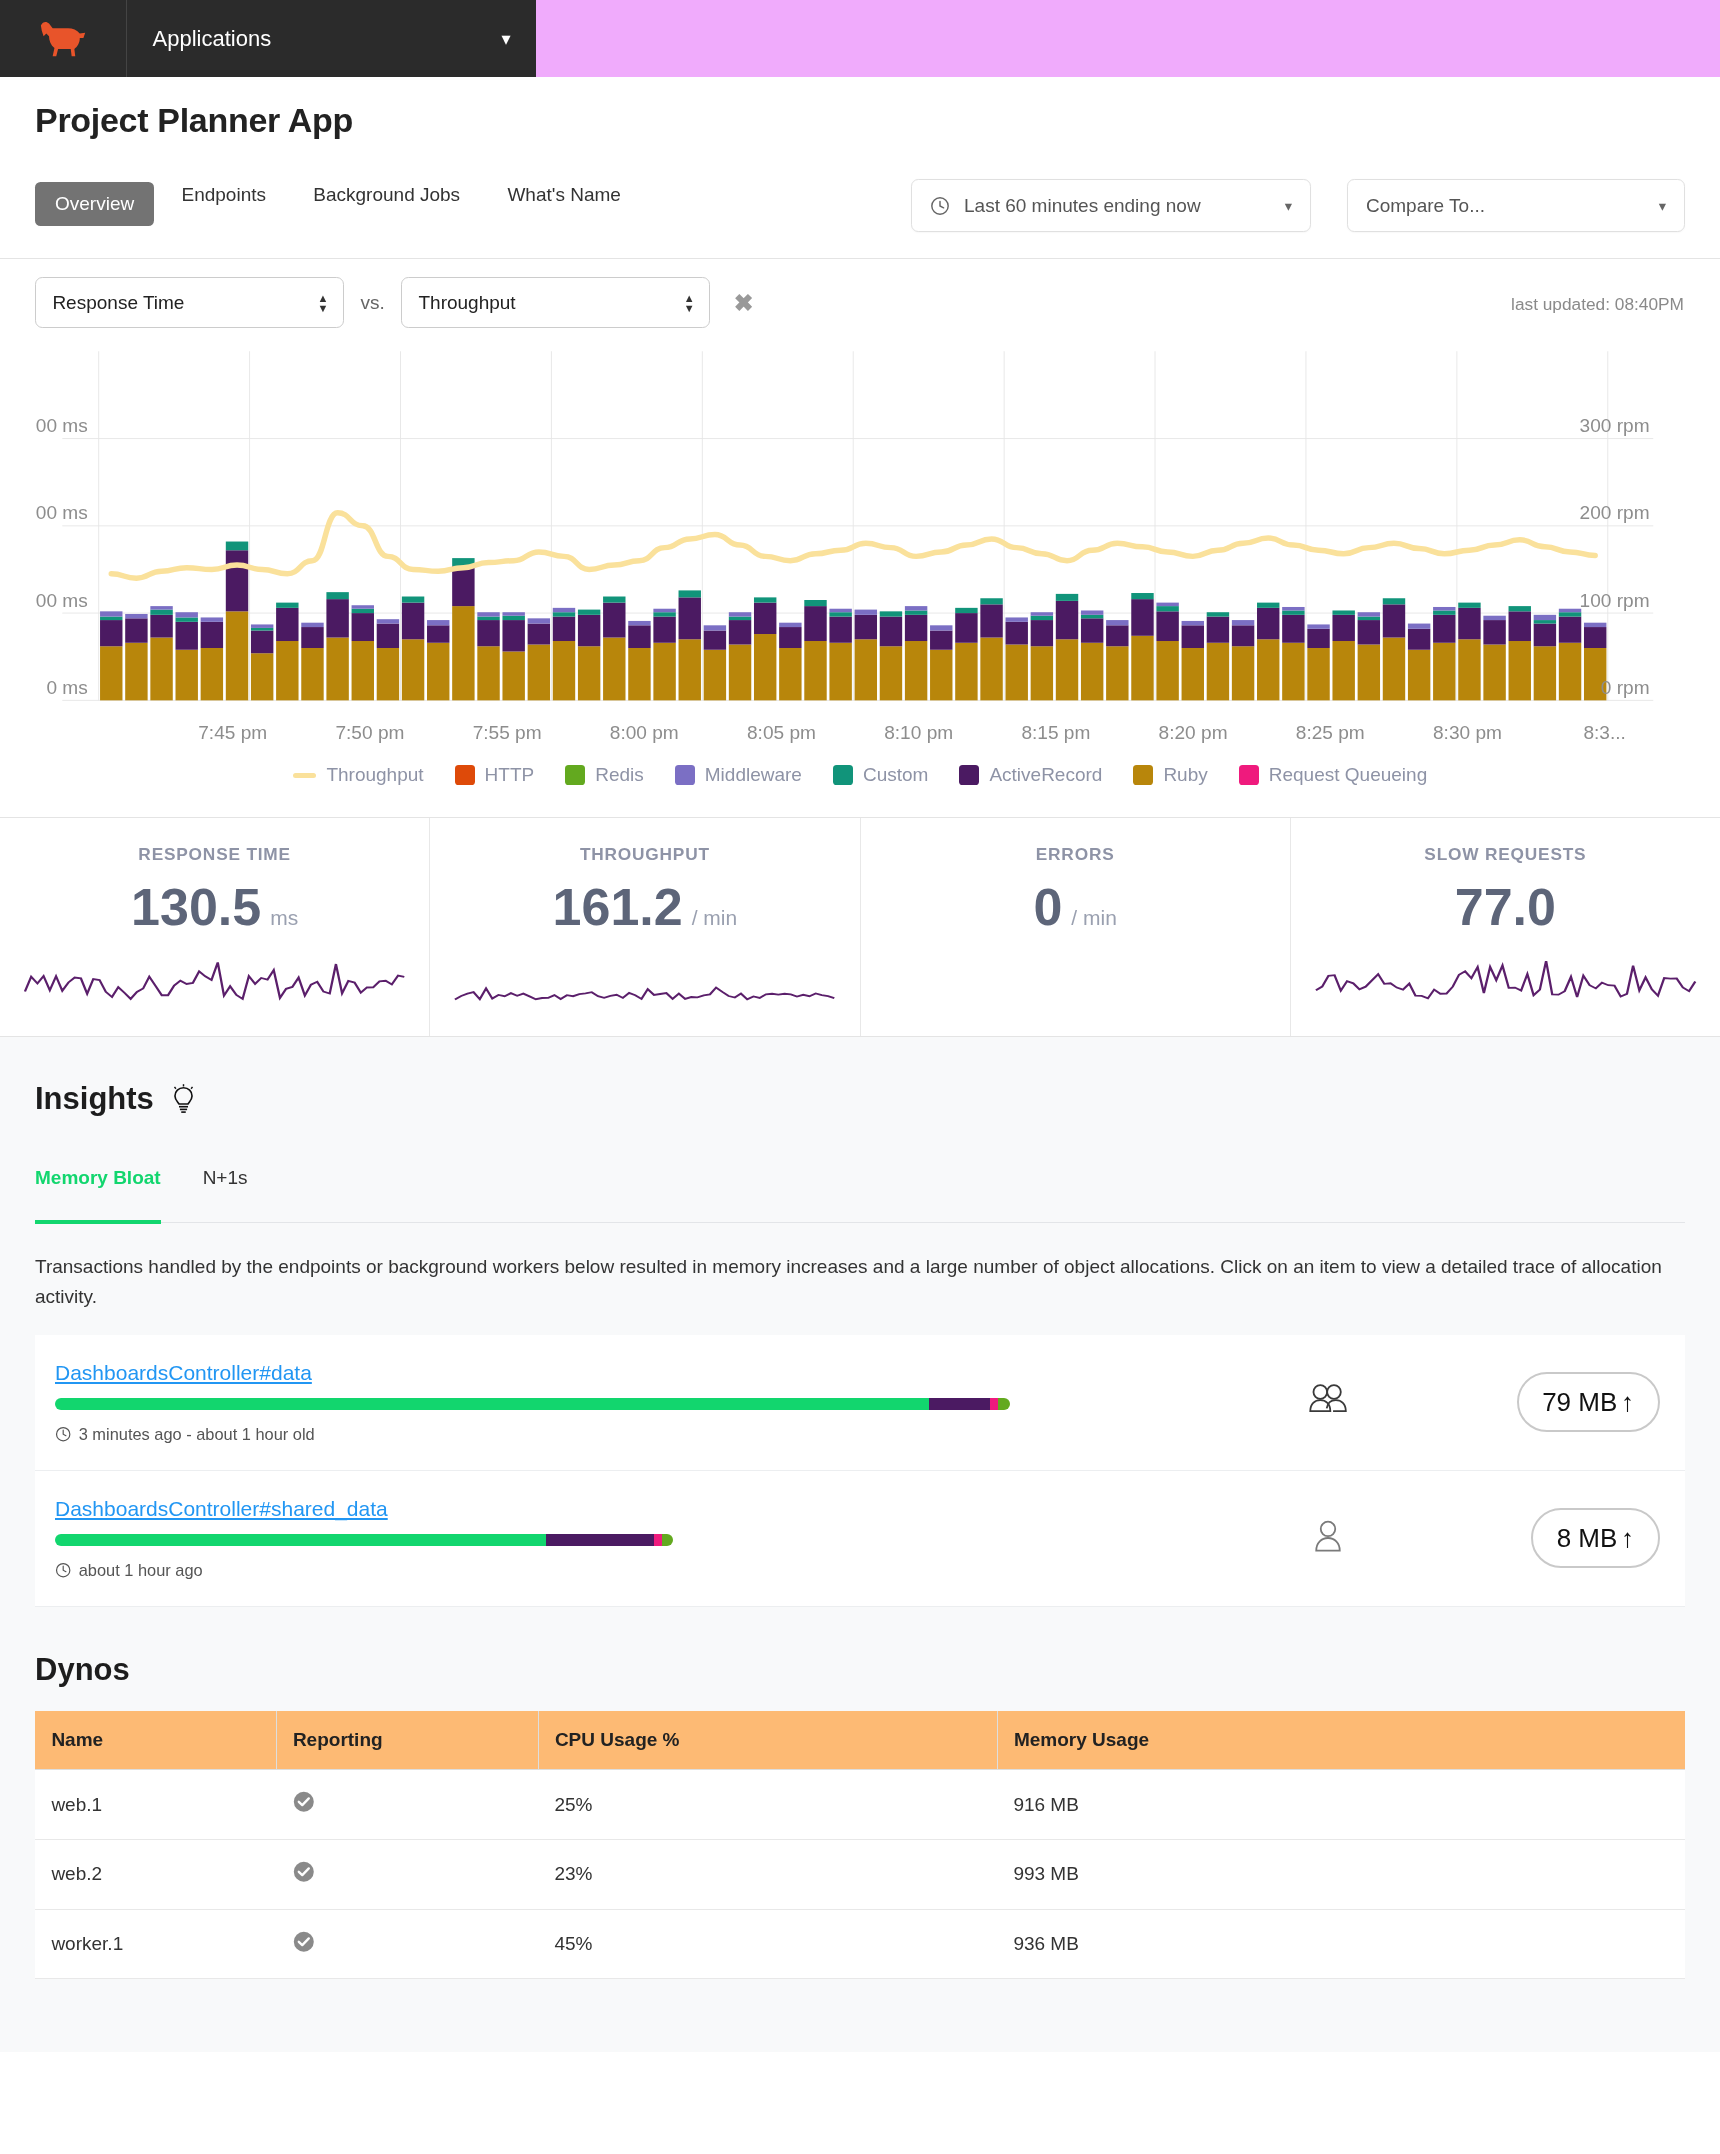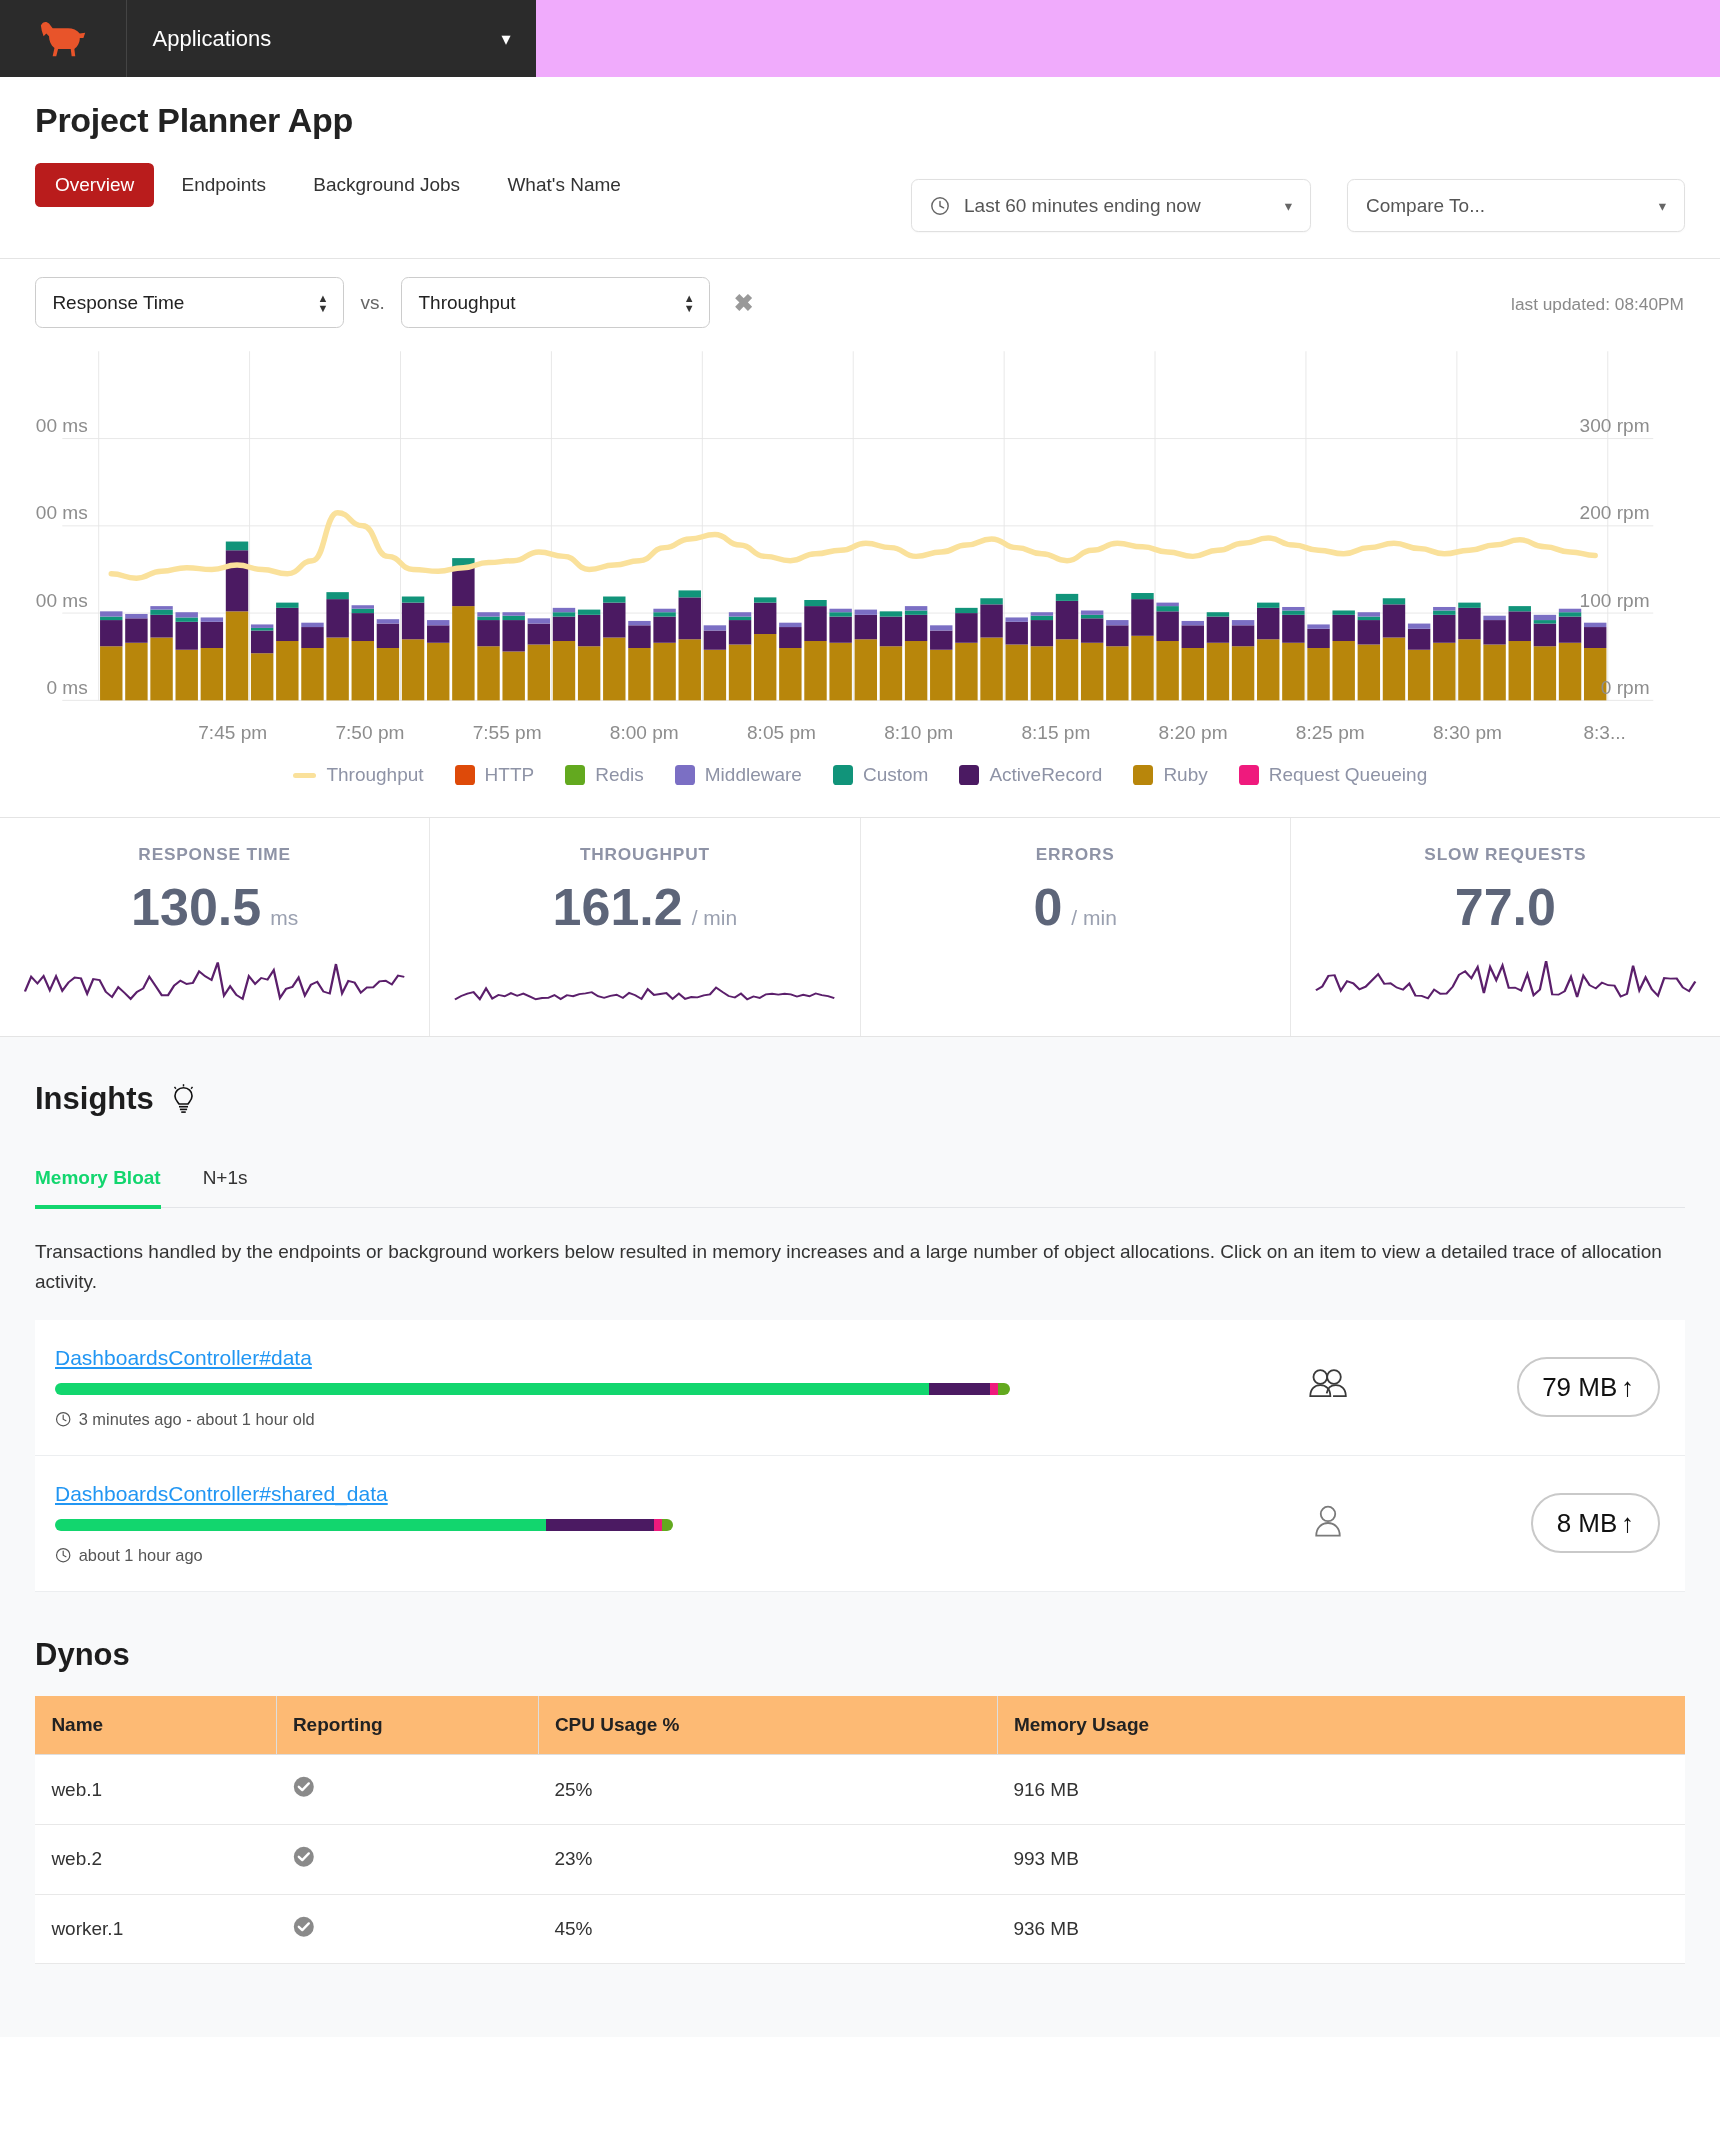--- a/index.html
+++ b/index.html
@@ -55,21 +55,21 @@
   }
   .tabs { display: flex; align-items: center; gap: 7.3px; }
   .tab {
     padding: 11px 20px;
     font-size: 19px;
     color: #333;
     border-radius: 5.5px;
     cursor: pointer;
     white-space: nowrap;
   }
-  .tab.active { background: #b91c1c; color: #fff; }
+  .tab.active { background: #737373; color: #fff; margin-top: 19px; }
 
   .header-controls {
     position: absolute;
     top: 102px; right: 35px;
     display: flex; gap: 36px;
   }
   .ctrl-select {
     border: 0.9px solid #e0e0e0;
     border-radius: 7.3px;
     height: 53px;
@@ -173,21 +173,21 @@
     padding: 44px 35px 9px 35px;
   }
   .insights-title {
     font-size: 31px; font-weight: bold; color: #1d1d1d;
     display:flex; align-items:center; gap: 16px;
     margin-bottom: 48px;
   }
   .itabs { display:flex; gap: 42px; border-bottom: 1.8px solid #e3e5e8; }
   .itab {
     font-size: 19px; font-weight: bold; color:#555;
-    padding-bottom: 16px; cursor:pointer;
+    padding-bottom: 31px; cursor:pointer;
     position: relative; top: 1.8px;
   }
   .itab.active { color: #12d66e; border-bottom: 4.5px solid #12d66e; }
   .itab:not(.active) { font-weight: normal; color:#333; }
 
   .insights-desc {
     font-size: 19px; color: #333; line-height: 1.55;
     margin: 29px 0 23.6px 0; max-width: 1636px;
   }
 

